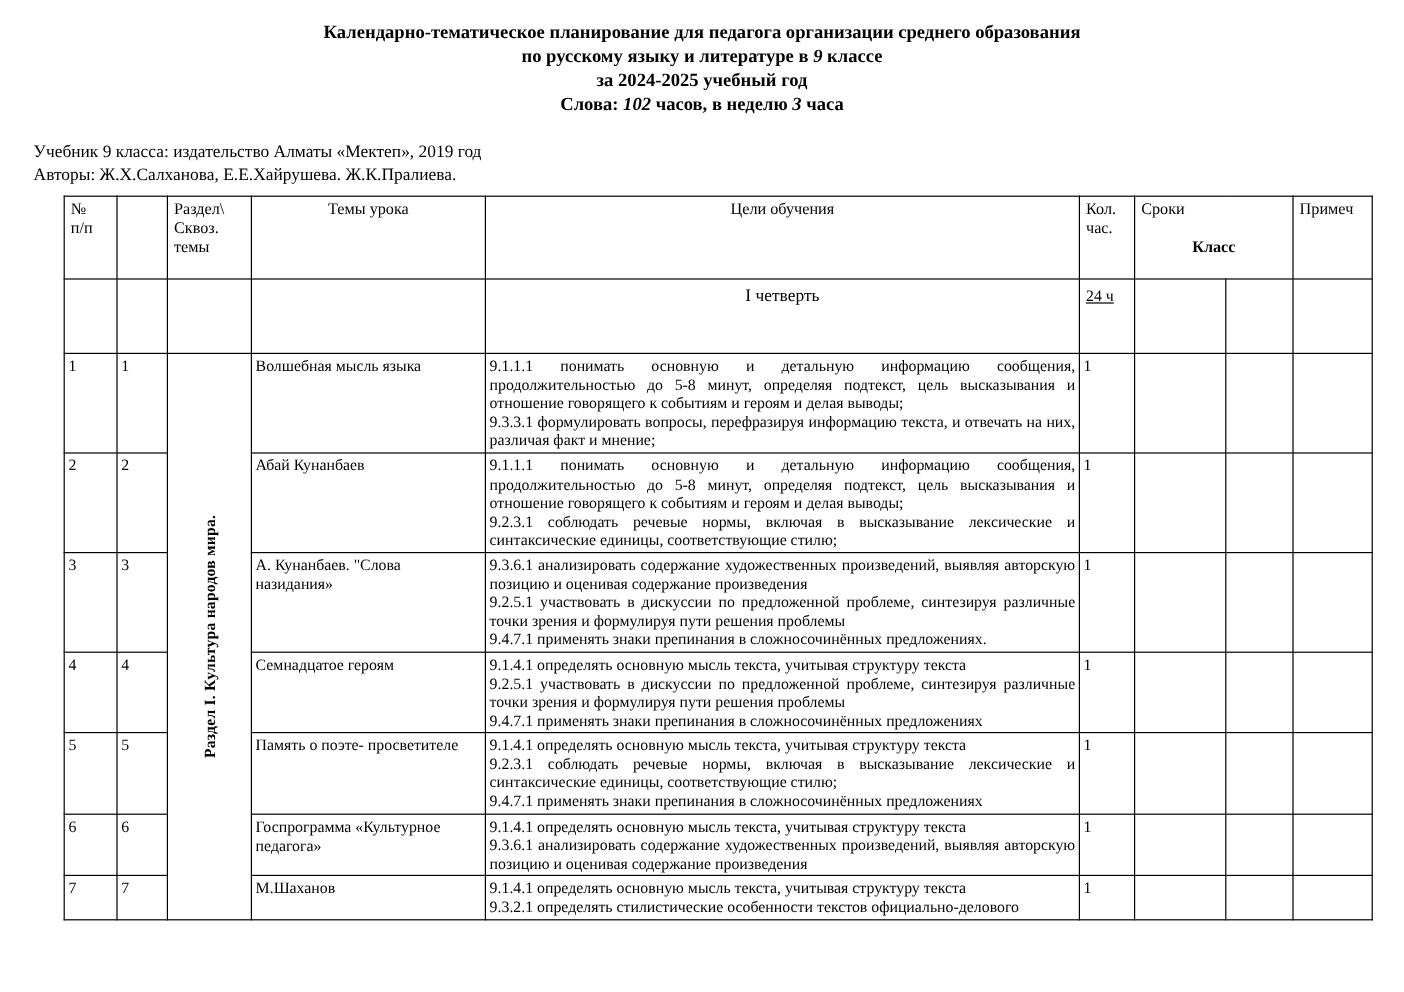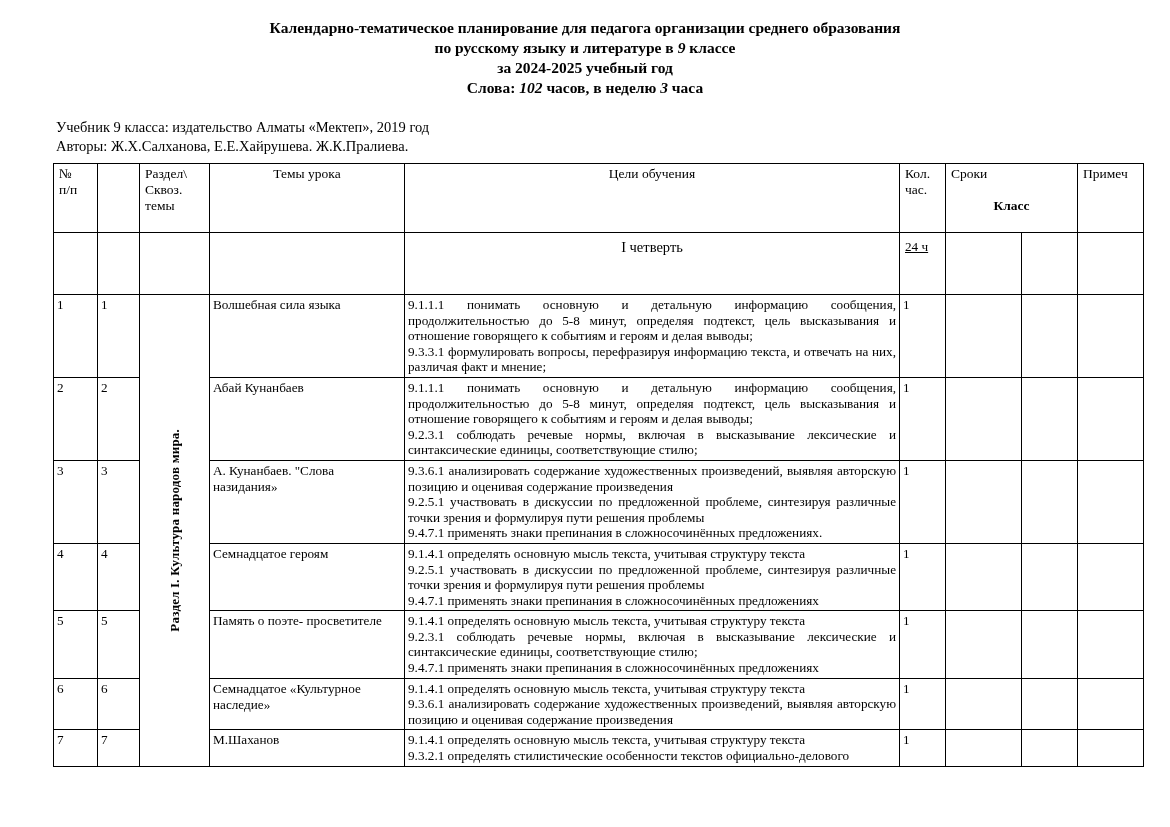--- a/index.html
+++ b/index.html
@@ -28,21 +28,21 @@
     font-weight: bold;
     font-size: 15.5px;
     line-height: 20px;
   }
   .title-block .tline { white-space: pre-wrap; }
   .title-block em { font-style: italic; }
 
   
   .book-info {
     margin-top: 20px;
-    padding-left: 56px;
+    padding-left: 28px;
     font-size: 14.5px;
     line-height: 18.5px;
   }
 
   
   .tbl-wrap {
     margin-top: 8px;
     padding-left: 53px;
   }
   table.kt {
@@ -214,21 +214,21 @@
         </tr>
 
         <tr>
           <td class="cell-num">1</td>
           <td class="cell-num2">1</td>
           <td class="razdel-cell" rowspan="7">
             <div class="vert-label">
               <span>Раздел I. Культура народов мира.</span>
             </div>
           </td>
-          <td class="cell-tema">Волшебная сила языка</td>
+          <td class="cell-tema">Волшебная мысль языка</td>
           <td class="cell-celi">
             <span class="goal-line">9.1.1.1 понимать основную и детальную информацию сообщения, продолжительностью до 5-8 минут, определяя подтекст, цель высказывания и отношение говорящего к событиям и героям и делая выводы;</span>
             <span class="goal-line">9.3.3.1 формулировать вопросы, перефразируя информацию текста, и отвечать на них, различая факт и мнение;</span>
           </td>
           <td class="cell-kol">1</td>
           <td></td>
           <td></td>
           <td></td>
         </tr>
 
@@ -287,21 +287,21 @@
           </td>
           <td class="cell-kol">1</td>
           <td></td>
           <td></td>
           <td></td>
         </tr>
 
         <tr>
           <td class="cell-num">6</td>
           <td class="cell-num2">6</td>
-          <td class="cell-tema">Семнадцатое «Культурное наследие»</td>
+          <td class="cell-tema">Госпрограмма «Культурное педагога»</td>
           <td class="cell-celi">
             <span class="goal-line">9.1.4.1 определять основную мысль текста, учитывая структуру текста</span>
             <span class="goal-line">9.3.6.1 анализировать содержание художественных произведений, выявляя авторскую позицию и оценивая содержание произведения</span>
           </td>
           <td class="cell-kol">1</td>
           <td></td>
           <td></td>
           <td></td>
         </tr>
 

